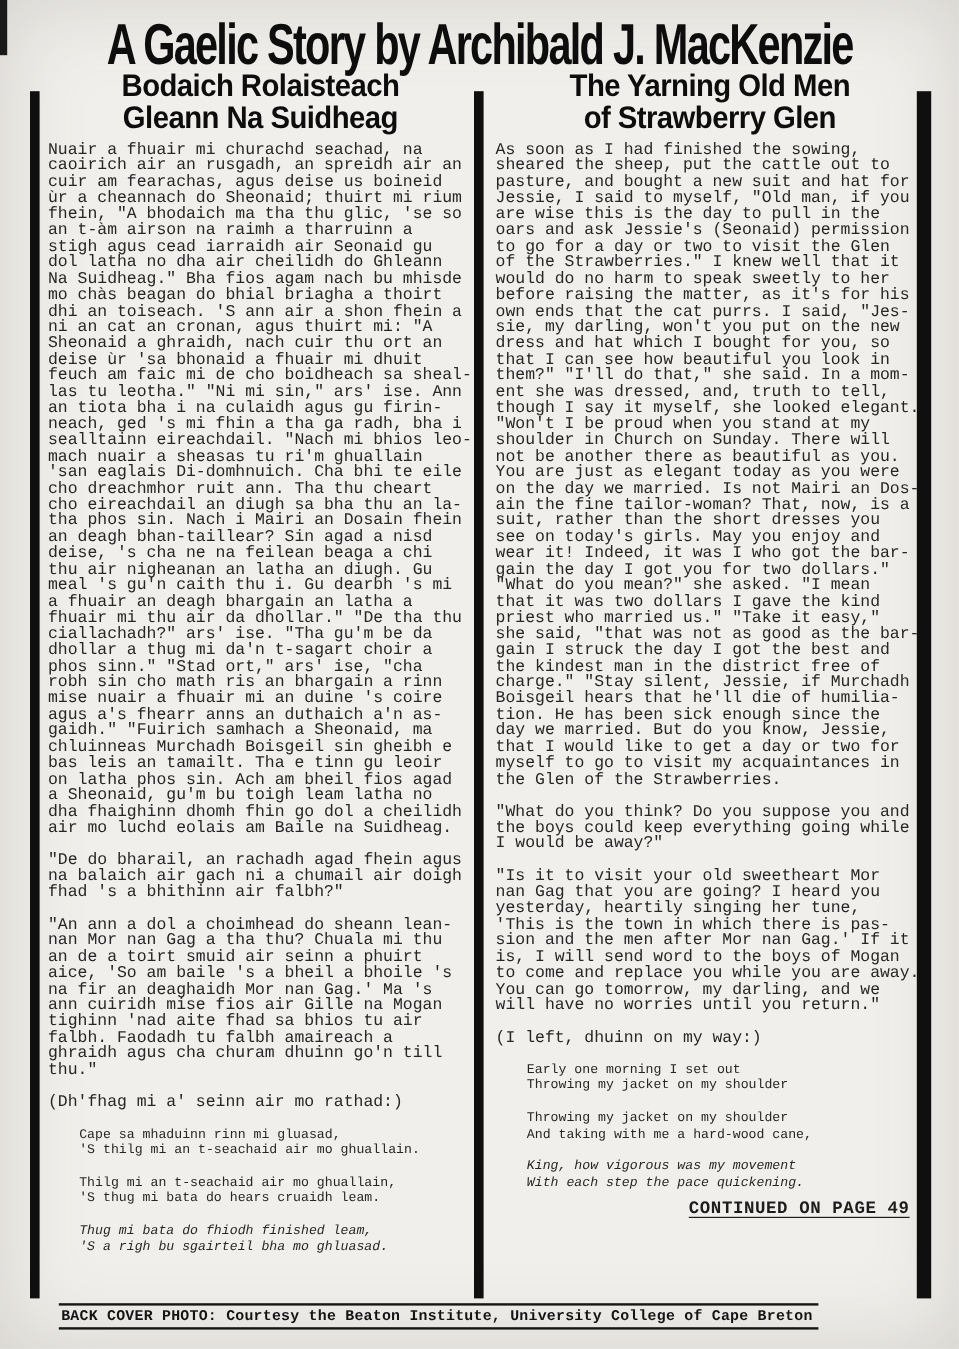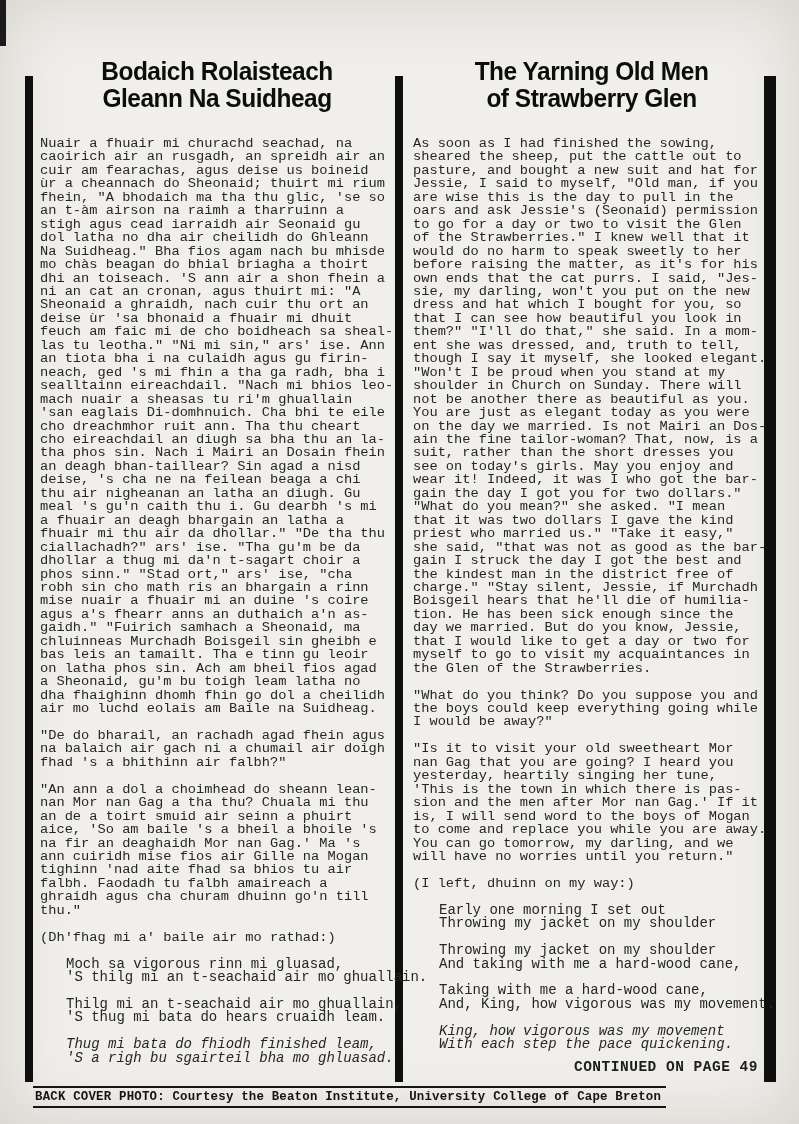--- a/index.html
+++ b/index.html
@@ -28,46 +28,49 @@
   .corner-mark{position:absolute;left:0;top:0;width:6px;height:46px;background:#1a1a1a;}
   .column{position:absolute;top:58px;}
   .col-left{left:40px;width:354px;}
   .col-right{left:413px;width:357px;}
   .col-heading{
     font-family:"Liberation Sans","DejaVu Sans",sans-serif;
     font-weight:bold;font-size:26px;line-height:27px;
     text-align:center;color:#0d0d0d;letter-spacing:-.5px;
     transform:scaleX(.94);transform-origin:50% 50%;
   }
-  .body-text{margin-top:25px;font-size:13.7px;line-height:13.45px;color:#262626;}
+  .body-text{margin-top:7px;font-size:13.7px;line-height:13.45px;color:#262626;}
   .para{white-space:pre;margin:0 0 13.45px 0;}
-  .para.indent{padding-left:26px;font-size:14px;}
+  .para.indent{padding-left:26px;font-size:11px;}
   .para:last-child{margin-bottom:0;font-style:italic;}
   .continued{
     text-align:right;font-weight:bold;font-size:14.5px;
     margin-top:7px;padding-right:12px;color:#1d1d1d;
   }
   .continued span{
-    text-underline-offset:3px;
+    text-decoration:underline;text-underline-offset:3px;
     letter-spacing:.5px;
   }
   .footer{
-    position:absolute;left:33px;top:1086px;
+    position:absolute;left:49px;top:1086px;
     font-size:12.4px;font-weight:bold;color:#141414;
     border-top:2px solid #161616;border-bottom:2px solid #161616;
     padding:2px 5px 2px 2px;letter-spacing:.2px;white-space:pre;
   }
 </style>
 </head>
 <body>
 
 <div class="page">
 
   <div class="corner-mark"></div>
 
+  <div class="title">
+    <span>A Gaelic Story by Archibald J. MacKenzie</span>
+  </div>
 
   <div class="bar b-left"></div>
   <div class="bar b-mid"></div>
   <div class="bar b-right"></div>
 
   <div class="column col-left">
     <div class="col-heading">
       <div>Bodaich Rolaisteach</div>
       <div>Gleann Na Suidheag</div>
     </div>
@@ -121,22 +124,22 @@
         <div class="para">"An ann a dol a choimhead do sheann lean-
 nan Mor nan Gag a tha thu? Chuala mi thu
 an de a toirt smuid air seinn a phuirt
 aice, 'So am baile 's a bheil a bhoile 's
 na fir an deaghaidh Mor nan Gag.' Ma 's
 ann cuiridh mise fios air Gille na Mogan
 tighinn 'nad aite fhad sa bhios tu air
 falbh. Faodadh tu falbh amaireach a
 ghraidh agus cha churam dhuinn go'n till
 thu."</div>
-        <div class="para">(Dh'fhag mi a' baile air mo rathad:)</div>
-        <div class="para indent">Moch sa vigorous rinn mi gluasad,
+        <div class="para">(Dh'fhag mi a' seinn air mo rathad:)</div>
+        <div class="para indent">Cape sa mhaduinn rinn mi gluasad,
 'S thilg mi an t-seachaid air mo ghuallain.</div>
         <div class="para indent">Thilg mi an t-seachaid air mo ghuallain,
 'S thug mi bata do hears cruaidh leam.</div>
         <div class="para indent">Thug mi bata do fhiodh finished leam,
 'S a righ bu sgairteil bha mo ghluasad.</div>
       </div>
   </div>
 
   <div class="column col-right">
     <div class="col-heading">
@@ -194,22 +197,20 @@
 sion and the men after Mor nan Gag.' If it
 is, I will send word to the boys of Mogan
 to come and replace you while you are away.
 You can go tomorrow, my darling, and we
 will have no worries until you return."</div>
         <div class="para">(I left, dhuinn on my way:)</div>
         <div class="para indent">Early one morning I set out
 Throwing my jacket on my shoulder</div>
         <div class="para indent">Throwing my jacket on my shoulder
 And taking with me a hard-wood cane,</div>
-        <div class="para indent">Taking with me a hard-wood cane,
-And, King, how vigorous was my movement.</div>
         <div class="para indent">King, how vigorous was my movement
 With each step the pace quickening.</div>
       </div>
     <div class="continued">
       <span>CONTINUED ON PAGE 49</span>
     </div>
   </div>
 
   <div class="footer">BACK COVER PHOTO: Courtesy the Beaton Institute, University College of Cape Breton</div>
 

